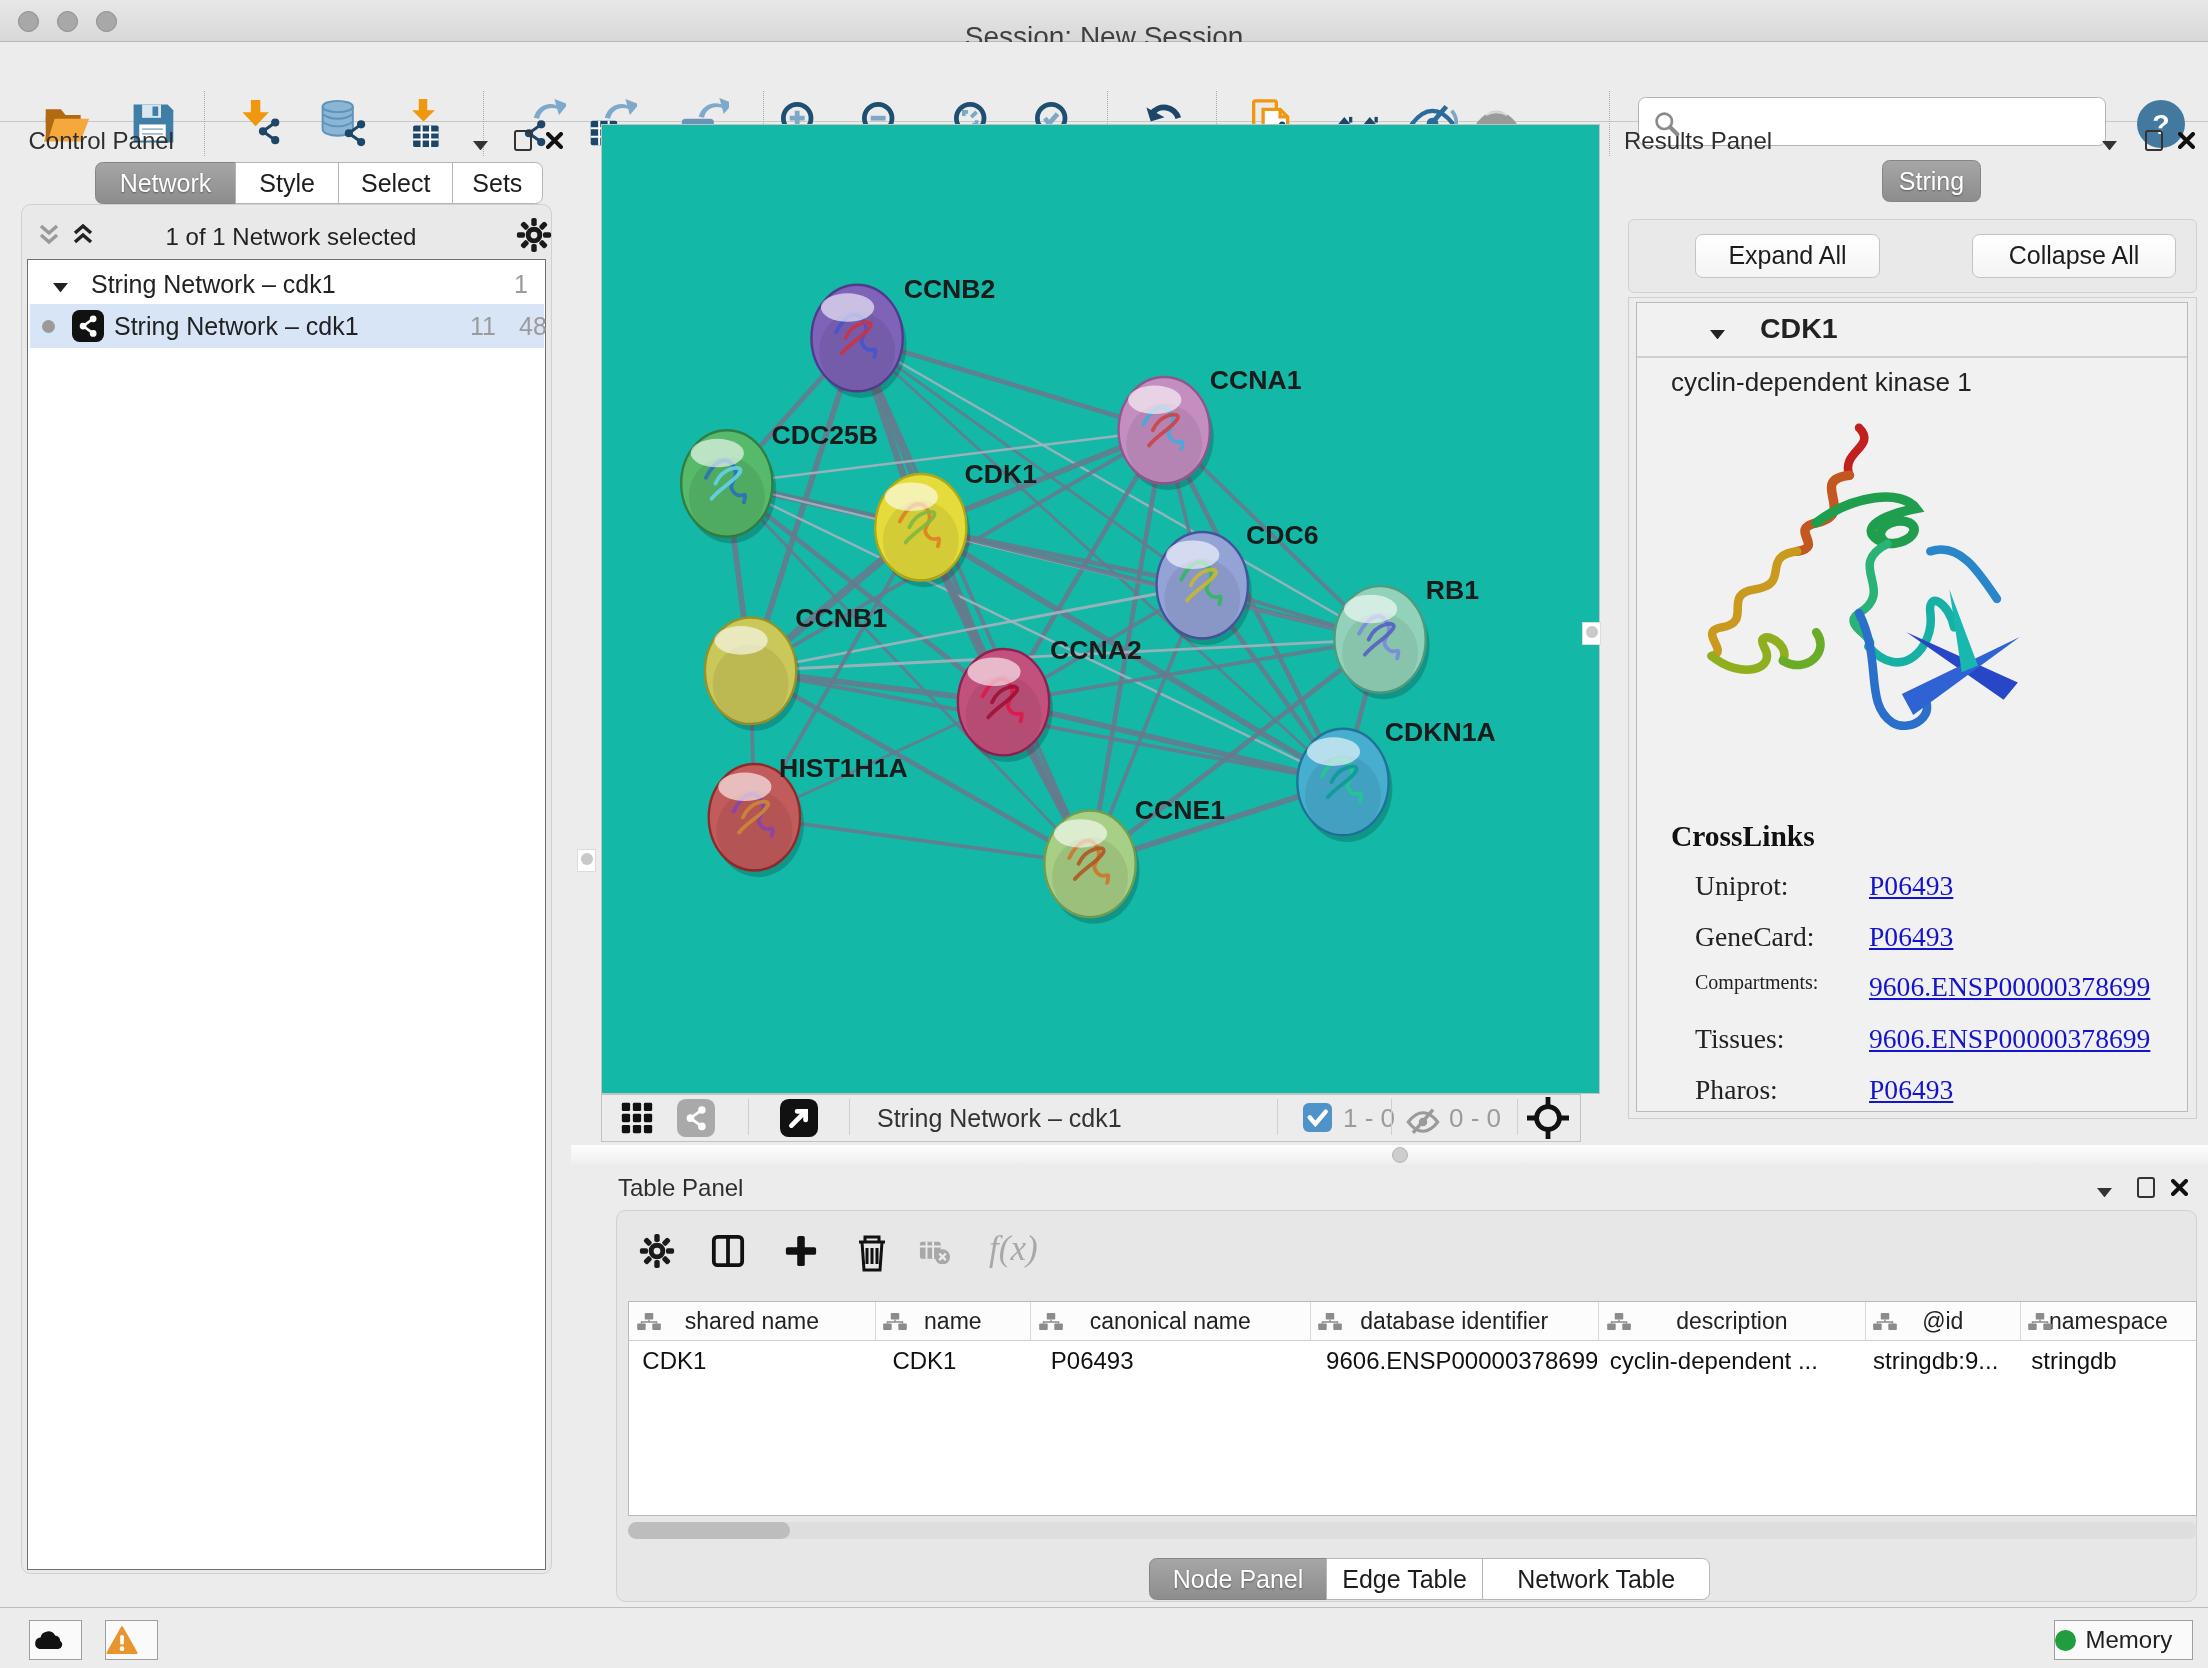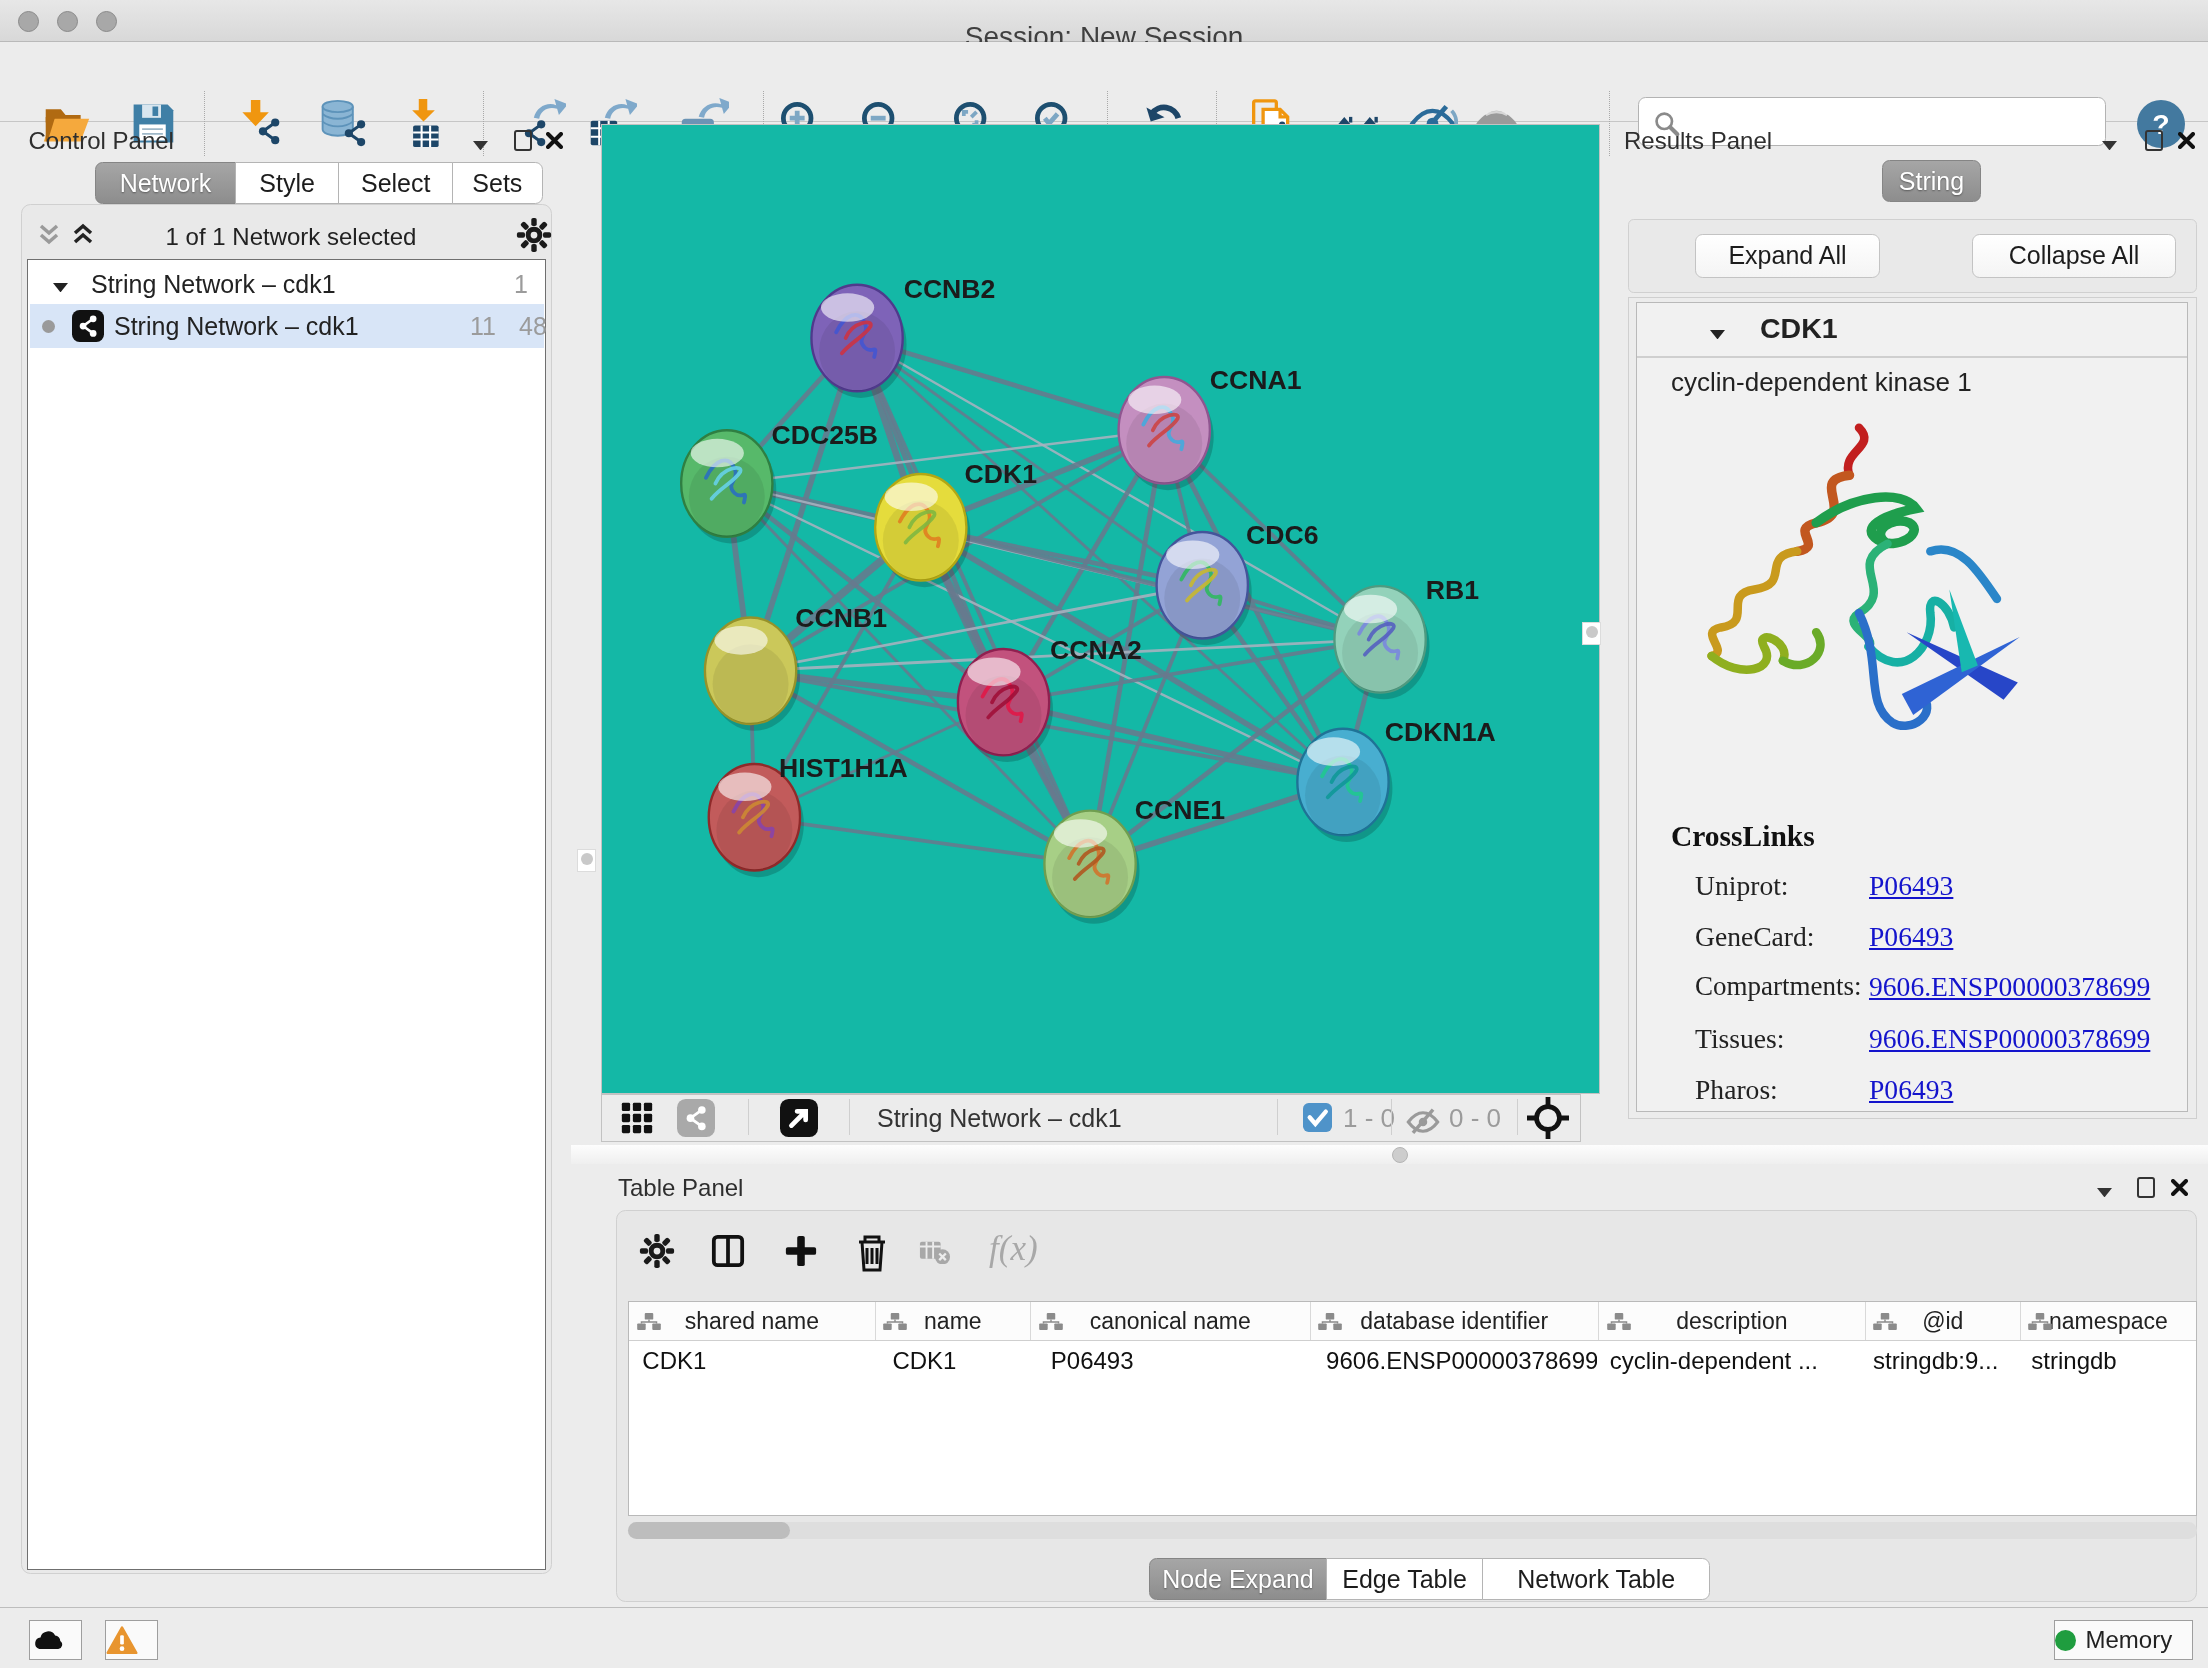--- a/index.html
+++ b/index.html
@@ -586,21 +586,21 @@
   <path d="M255 245 L372 298 357 316 Z" fill="#2746c8"></path>
   <path d="M374 250 L262 332 250 310 Z" fill="#2f63d4"></path>
   <path d="M300 200 L330 280 313 287 Z" fill="#18b8b0"></path>
 </svg>
 
 <div class="a serif" style="left:1671px;top:820px;font-size:29.5px;font-weight:bold;color:#111">CrossLinks</div>
 <div class="a serif" style="left:1695px;top:870px;font-size:27.6px">Uniprot:</div>
 <div class="a serif lnk" style="left:1869px;top:870px;font-size:27.6px">P06493</div>
 <div class="a serif" style="left:1695px;top:921px;font-size:27.6px">GeneCard:</div>
 <div class="a serif lnk" style="left:1869px;top:921px;font-size:27.6px">P06493</div>
-<div class="a serif" style="left:1695px;top:971px;font-size:27px">Compartments:</div>
+<div class="a serif" style="left:1695px;top:971px;font-size:20px">Compartments:</div>
 <div class="a serif lnk" style="left:1869px;top:971px;font-size:27.6px">9606.ENSP00000378699</div>
 <div class="a serif" style="left:1695px;top:1023px;font-size:27.6px">Tissues:</div>
 <div class="a serif lnk" style="left:1869px;top:1023px;font-size:27.6px">9606.ENSP00000378699</div>
 <div class="a serif" style="left:1695px;top:1074px;font-size:27.6px">Pharos:</div>
 <div class="a serif lnk" style="left:1869px;top:1074px;font-size:27.6px">P06493</div>
 
 <div class="a ptitle" style="left:618px;top:1174px">Table Panel</div>
 <span class="a winbtn" style="left:2097px;top:1183px;width:15px;height:9.5px"><svg viewBox="0 0 16 10" style="color:#333">
       <use href="#i-tri"></use>
     </svg></span>
@@ -693,21 +693,21 @@
     <div class="trow-cell" style="width:289px">9606.ENSP00000378699</div>
     <div class="trow-cell" style="width:267px">cyclin-dependent ...</div>
     <div class="trow-cell" style="width:155px">stringdb:9...</div>
     <div class="trow-cell" style="width:176px">stringdb</div>
   </div>
 </div>
 <div class="a" style="left:628px;top:1522px;width:1569px;height:17px;background:#dedede;border-radius:8.6px"></div>
 <div class="a" style="left:628px;top:1522px;width:162px;height:17px;background:#bdbdbd;border-radius:8.6px"></div>
 
 <div class="a seg" style="left:1125px;top:1558px">
-  <div class="sel" style="width:178px">Node Expand</div>
+  <div class="sel" style="width:178px">Node Panel</div>
   <div style="width:158px">Edge Table</div>
   <div style="width:228px">Network Table</div>
 </div>
 
 <div class="a" style="left:0;top:1607px;width:2208px;height:61px;background:#ececec;border-top:1px solid #bdbdbd"></div>
 <div class="a sbtn" style="left:28.5px;top:1620px;width:53px;height:40px">
   <svg viewBox="0 0 44 36" style="width:36px;height:28.5px;color:#111">
       <use href="#i-cloud"></use>
     </svg>
   </div>

